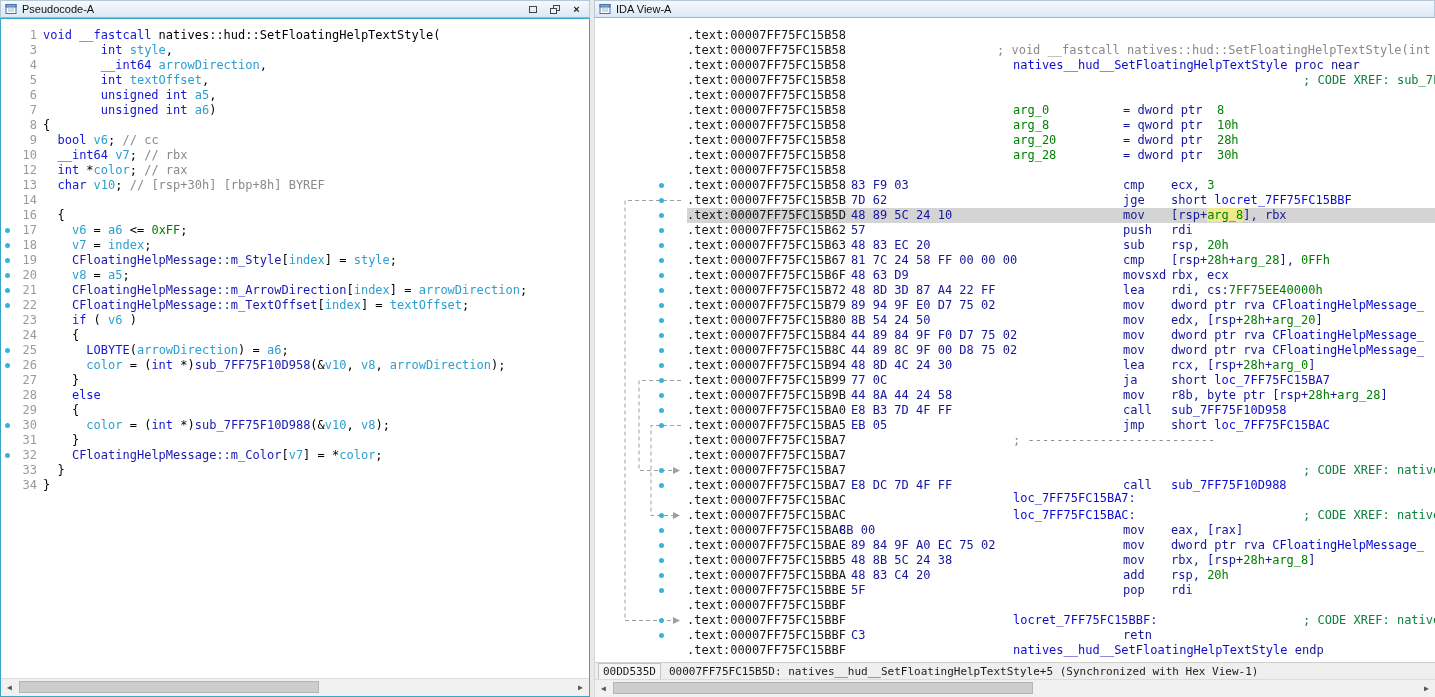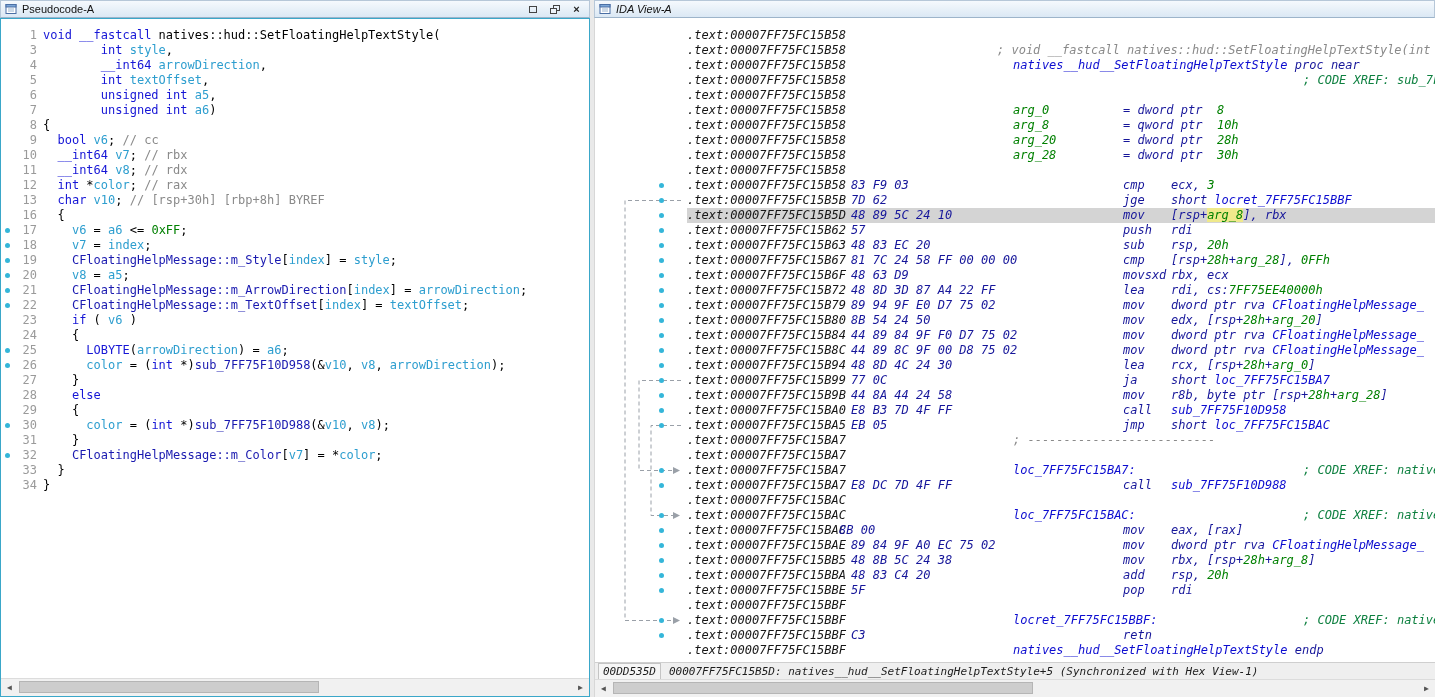--- a/index.html
+++ b/index.html
@@ -1,20 +1,20 @@
 <!DOCTYPE html>
 <html style="--keyword: #1616d6; --lvar: #2d9ecf; --globalc: #1a1ab0; --number: #008000; --comment: #8a8a8a; --plain: #000000; --addr: #161616; --navy: #16169a; --name: #0d0dd0; --green: #008000; --xref: #0e8040; --dot: #35b6d9; --paneborder: #3aa7c9; --hlrow: #d4d4d4; --yhl: #efe98b;"><head>
 <meta charset="utf-8">
 <style>
   html,body{margin:0;padding:0;background:#e6e6e6;}
   .screen{position:relative;width:1435px;height:697px;background:#e9e9e9;overflow:hidden;
           font-family:"DejaVu Sans Mono","Liberation Mono",monospace;font-size:12px;line-height:15px;color:#000;}
   .pane{position:absolute;top:0;height:697px;background:#7f1d1d;}
   .pane.left{left:0;width:590px;}
-  .pane.right{left:594px;width:841px;font-style:italic;}
+  .pane.right{left:594px;width:841px;}
 
   
   .titlebar{height:18px;box-sizing:border-box;display:flex;align-items:center;gap:5px;padding:0 4px;
             background:linear-gradient(#f5f9fd,#dbe8f4);border:1px solid #b6c7d8;border-bottom-color:#9db4ca;
             font-family:"Liberation Sans","DejaVu Sans",sans-serif;font-size:11px;color:#111;}
   .title-text{white-space:nowrap;}
   .tb-spacer{margin-left:auto;}
   .tb-btn{width:17px;height:15px;display:flex;align-items:center;justify-content:center;color:#333;cursor:default;}
   .shape-max{width:8px;height:7px;border:1px solid #444;box-sizing:border-box;}
   .shape-float{position:relative;width:10px;height:9px;}
@@ -94,23 +94,23 @@
       <div class="codearea">
           <div class="pline"><span class="lnum">1</span><span class="s-k">void __fastcall </span><span class="s-p">natives::hud::SetFloatingHelpTextStyle(</span></div>
           <div class="pline"><span class="lnum">3</span><span class="s-p">        </span><span class="s-k">int </span><span class="s-v">style</span><span class="s-p">,</span></div>
           <div class="pline"><span class="lnum">4</span><span class="s-p">        </span><span class="s-k">__int64 </span><span class="s-v">arrowDirection</span><span class="s-p">,</span></div>
           <div class="pline"><span class="lnum">5</span><span class="s-p">        </span><span class="s-k">int </span><span class="s-v">textOffset</span><span class="s-p">,</span></div>
           <div class="pline"><span class="lnum">6</span><span class="s-p">        </span><span class="s-k">unsigned int </span><span class="s-v">a5</span><span class="s-p">,</span></div>
           <div class="pline"><span class="lnum">7</span><span class="s-p">        </span><span class="s-k">unsigned int </span><span class="s-v">a6</span><span class="s-p">)</span></div>
           <div class="pline"><span class="lnum">8</span><span class="s-p">{</span></div>
           <div class="pline"><span class="lnum">9</span><span class="s-p">  </span><span class="s-k">bool </span><span class="s-v">v6</span><span class="s-p">; </span><span class="s-c">// cc</span></div>
           <div class="pline"><span class="lnum">10</span><span class="s-p">  </span><span class="s-k">__int64 </span><span class="s-v">v7</span><span class="s-p">; </span><span class="s-c">// rbx</span></div>
-          <div class="pline"><span class="lnum">11</span><span class="s-p">  </span><span class="s-k">__int64 </span><span class="s-v">v8</span><span class="s-p">; </span><span class="s-c">// rdx</span></div>
           <div class="pline"><span class="lnum">12</span><span class="s-p">  </span><span class="s-k">int</span><span class="s-p"> *</span><span class="s-v">color</span><span class="s-p">; </span><span class="s-c">// rax</span></div>
           <div class="pline"><span class="lnum">13</span><span class="s-p">  </span><span class="s-k">char </span><span class="s-v">v10</span><span class="s-p">; </span><span class="s-c">// [rsp+30h] [rbp+8h] BYREF</span></div>
+          <div class="pline"><span class="lnum">14</span></div>
           <div class="pline"><span class="lnum">16</span><span class="s-p">  {</span></div>
           <div class="pline"><span class="ldot"></span><span class="lnum">17</span><span class="s-p">    </span><span class="s-v">v6</span><span class="s-p"> = </span><span class="s-v">a6</span><span class="s-p"> &lt;= </span><span class="s-n">0xFF</span><span class="s-p">;</span></div>
           <div class="pline"><span class="ldot"></span><span class="lnum">18</span><span class="s-p">    </span><span class="s-v">v7</span><span class="s-p"> = </span><span class="s-v">index</span><span class="s-p">;</span></div>
           <div class="pline"><span class="ldot"></span><span class="lnum">19</span><span class="s-p">    </span><span class="s-g">CFloatingHelpMessage::m_Style</span><span class="s-p">[</span><span class="s-v">index</span><span class="s-p">] = </span><span class="s-v">style</span><span class="s-p">;</span></div>
           <div class="pline"><span class="ldot"></span><span class="lnum">20</span><span class="s-p">    </span><span class="s-v">v8</span><span class="s-p"> = </span><span class="s-v">a5</span><span class="s-p">;</span></div>
           <div class="pline"><span class="ldot"></span><span class="lnum">21</span><span class="s-p">    </span><span class="s-g">CFloatingHelpMessage::m_ArrowDirection</span><span class="s-p">[</span><span class="s-v">index</span><span class="s-p">] = </span><span class="s-v">arrowDirection</span><span class="s-p">;</span></div>
           <div class="pline"><span class="ldot"></span><span class="lnum">22</span><span class="s-p">    </span><span class="s-g">CFloatingHelpMessage::m_TextOffset</span><span class="s-p">[</span><span class="s-v">index</span><span class="s-p">] = </span><span class="s-v">textOffset</span><span class="s-p">;</span></div>
           <div class="pline"><span class="lnum">23</span><span class="s-p">    </span><span class="s-k">if</span><span class="s-p"> ( </span><span class="s-v">v6</span><span class="s-p"> )</span></div>
           <div class="pline"><span class="lnum">24</span><span class="s-p">    {</span></div>
           <div class="pline"><span class="ldot"></span><span class="lnum">25</span><span class="s-p">      </span><span class="s-k">LOBYTE</span><span class="s-p">(</span><span class="s-v">arrowDirection</span><span class="s-p">) = </span><span class="s-v">a6</span><span class="s-p">;</span></div>
@@ -177,21 +177,21 @@
             <div class="dline"><span class="ddot"></span><span class="dcol" style="left: 92px;"><span class="s-a">.text:00007FF75FC15B80</span></span><span class="dcol" style="left: 256px;"><span class="s-b">8B 54 24 50</span></span><span class="dcol" style="left: 528px;"><span class="s-i">mov</span></span><span class="dcol" style="left: 576px;"><span class="s-i">edx, [rsp+</span><span class="s-G">28h</span><span class="s-i">+</span><span class="s-G">arg_20</span><span class="s-i">]</span></span></div>
             <div class="dline"><span class="ddot"></span><span class="dcol" style="left: 92px;"><span class="s-a">.text:00007FF75FC15B84</span></span><span class="dcol" style="left: 256px;"><span class="s-b">44 89 84 9F F0 D7 75 02</span></span><span class="dcol" style="left: 528px;"><span class="s-i">mov</span></span><span class="dcol" style="left: 576px;"><span class="s-i">dword ptr rva </span><span class="s-N">CFloatingHelpMessage_</span></span></div>
             <div class="dline"><span class="ddot"></span><span class="dcol" style="left: 92px;"><span class="s-a">.text:00007FF75FC15B8C</span></span><span class="dcol" style="left: 256px;"><span class="s-b">44 89 8C 9F 00 D8 75 02</span></span><span class="dcol" style="left: 528px;"><span class="s-i">mov</span></span><span class="dcol" style="left: 576px;"><span class="s-i">dword ptr rva </span><span class="s-N">CFloatingHelpMessage_</span></span></div>
             <div class="dline"><span class="ddot"></span><span class="dcol" style="left: 92px;"><span class="s-a">.text:00007FF75FC15B94</span></span><span class="dcol" style="left: 256px;"><span class="s-b">48 8D 4C 24 30</span></span><span class="dcol" style="left: 528px;"><span class="s-i">lea</span></span><span class="dcol" style="left: 576px;"><span class="s-i">rcx, [rsp+</span><span class="s-G">28h</span><span class="s-i">+</span><span class="s-G">arg_0</span><span class="s-i">]</span></span></div>
             <div class="dline"><span class="ddot"></span><span class="dcol" style="left: 92px;"><span class="s-a">.text:00007FF75FC15B99</span></span><span class="dcol" style="left: 256px;"><span class="s-b">77 0C</span></span><span class="dcol" style="left: 528px;"><span class="s-i">ja</span></span><span class="dcol" style="left: 576px;"><span class="s-i">short </span><span class="s-N">loc_7FF75FC15BA7</span></span></div>
             <div class="dline"><span class="ddot"></span><span class="dcol" style="left: 92px;"><span class="s-a">.text:00007FF75FC15B9B</span></span><span class="dcol" style="left: 256px;"><span class="s-b">44 8A 44 24 58</span></span><span class="dcol" style="left: 528px;"><span class="s-i">mov</span></span><span class="dcol" style="left: 576px;"><span class="s-i">r8b, byte ptr [rsp+</span><span class="s-G">28h</span><span class="s-i">+</span><span class="s-G">arg_28</span><span class="s-i">]</span></span></div>
             <div class="dline"><span class="ddot"></span><span class="dcol" style="left: 92px;"><span class="s-a">.text:00007FF75FC15BA0</span></span><span class="dcol" style="left: 256px;"><span class="s-b">E8 B3 7D 4F FF</span></span><span class="dcol" style="left: 528px;"><span class="s-i">call</span></span><span class="dcol" style="left: 576px;"><span class="s-N">sub_7FF75F10D958</span></span></div>
             <div class="dline"><span class="ddot"></span><span class="dcol" style="left: 92px;"><span class="s-a">.text:00007FF75FC15BA5</span></span><span class="dcol" style="left: 256px;"><span class="s-b">EB 05</span></span><span class="dcol" style="left: 528px;"><span class="s-i">jmp</span></span><span class="dcol" style="left: 576px;"><span class="s-i">short </span><span class="s-N">loc_7FF75FC15BAC</span></span></div>
             <div class="dline"><span class="dcol" style="left: 92px;"><span class="s-a">.text:00007FF75FC15BA7</span></span><span class="dcol" style="left: 418px;"><span class="s-c">; --------------------------</span></span></div>
             <div class="dline"><span class="dcol" style="left: 92px;"><span class="s-a">.text:00007FF75FC15BA7</span></span></div>
-            <div class="dline"><span class="ddot"></span><span class="dcol" style="left: 92px;"><span class="s-a">.text:00007FF75FC15BA7</span></span><span class="dcol" style="left: 418px;"><span class="s-N">loc_7FF75FC15BA7:</span></span><span class="dcol" style="left: 708px;"><span class="s-x">; CODE XREF: natives</span></span></div>
+            <div class="dline"><span class="ddot"></span><span class="dcol" style="left: 92px;"><span class="s-a">.text:00007FF75FC15BA7</span></span><span class="dcol" style="left: 418px; margin-top: 28px;"><span class="s-N">loc_7FF75FC15BA7:</span></span><span class="dcol" style="left: 708px;"><span class="s-x">; CODE XREF: natives</span></span></div>
             <div class="dline"><span class="ddot"></span><span class="dcol" style="left: 92px;"><span class="s-a">.text:00007FF75FC15BA7</span></span><span class="dcol" style="left: 256px;"><span class="s-b">E8 DC 7D 4F FF</span></span><span class="dcol" style="left: 528px;"><span class="s-i">call</span></span><span class="dcol" style="left: 576px;"><span class="s-N">sub_7FF75F10D988</span></span></div>
             <div class="dline"><span class="dcol" style="left: 92px;"><span class="s-a">.text:00007FF75FC15BAC</span></span></div>
             <div class="dline"><span class="ddot"></span><span class="dcol" style="left: 92px;"><span class="s-a">.text:00007FF75FC15BAC</span></span><span class="dcol" style="left: 418px;"><span class="s-N">loc_7FF75FC15BAC:</span></span><span class="dcol" style="left: 708px;"><span class="s-x">; CODE XREF: natives</span></span></div>
             <div class="dline"><span class="ddot"></span><span class="dcol" style="left: 92px;"><span class="s-a">.text:00007FF75FC15BAC</span></span><span class="dcol" style="left: 244px;"><span class="s-b">8B 00</span></span><span class="dcol" style="left: 528px;"><span class="s-i">mov</span></span><span class="dcol" style="left: 576px;"><span class="s-i">eax, [rax]</span></span></div>
             <div class="dline"><span class="ddot"></span><span class="dcol" style="left: 92px;"><span class="s-a">.text:00007FF75FC15BAE</span></span><span class="dcol" style="left: 256px;"><span class="s-b">89 84 9F A0 EC 75 02</span></span><span class="dcol" style="left: 528px;"><span class="s-i">mov</span></span><span class="dcol" style="left: 576px;"><span class="s-i">dword ptr rva </span><span class="s-N">CFloatingHelpMessage_</span></span></div>
             <div class="dline"><span class="ddot"></span><span class="dcol" style="left: 92px;"><span class="s-a">.text:00007FF75FC15BB5</span></span><span class="dcol" style="left: 256px;"><span class="s-b">48 8B 5C 24 38</span></span><span class="dcol" style="left: 528px;"><span class="s-i">mov</span></span><span class="dcol" style="left: 576px;"><span class="s-i">rbx, [rsp+</span><span class="s-G">28h</span><span class="s-i">+</span><span class="s-G">arg_8</span><span class="s-i">]</span></span></div>
             <div class="dline"><span class="ddot"></span><span class="dcol" style="left: 92px;"><span class="s-a">.text:00007FF75FC15BBA</span></span><span class="dcol" style="left: 256px;"><span class="s-b">48 83 C4 20</span></span><span class="dcol" style="left: 528px;"><span class="s-i">add</span></span><span class="dcol" style="left: 576px;"><span class="s-i">rsp, </span><span class="s-G">20h</span></span></div>
             <div class="dline"><span class="ddot"></span><span class="dcol" style="left: 92px;"><span class="s-a">.text:00007FF75FC15BBE</span></span><span class="dcol" style="left: 256px;"><span class="s-b">5F</span></span><span class="dcol" style="left: 528px;"><span class="s-i">pop</span></span><span class="dcol" style="left: 576px;"><span class="s-i">rdi</span></span></div>
             <div class="dline"><span class="dcol" style="left: 92px;"><span class="s-a">.text:00007FF75FC15BBF</span></span></div>
             <div class="dline"><span class="ddot"></span><span class="dcol" style="left: 92px;"><span class="s-a">.text:00007FF75FC15BBF</span></span><span class="dcol" style="left: 418px;"><span class="s-N">locret_7FF75FC15BBF:</span></span><span class="dcol" style="left: 708px;"><span class="s-x">; CODE XREF: natives</span></span></div>

